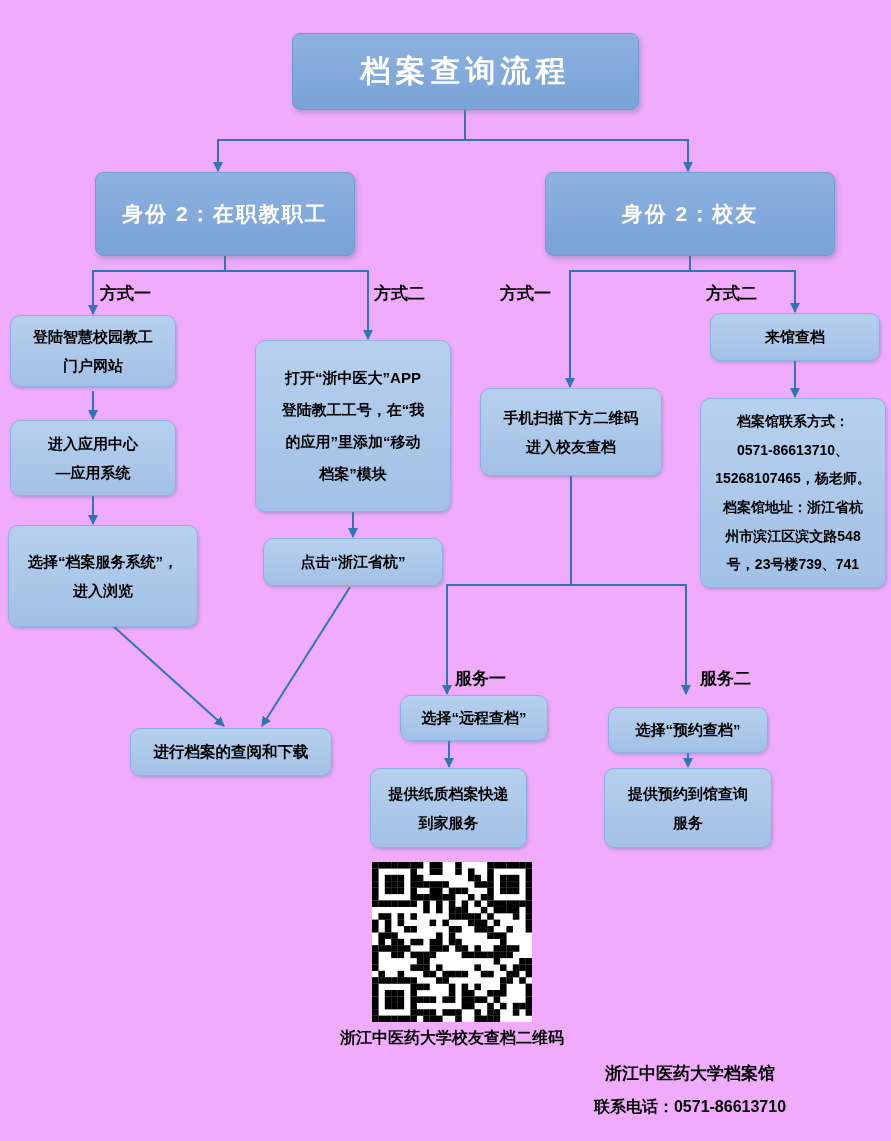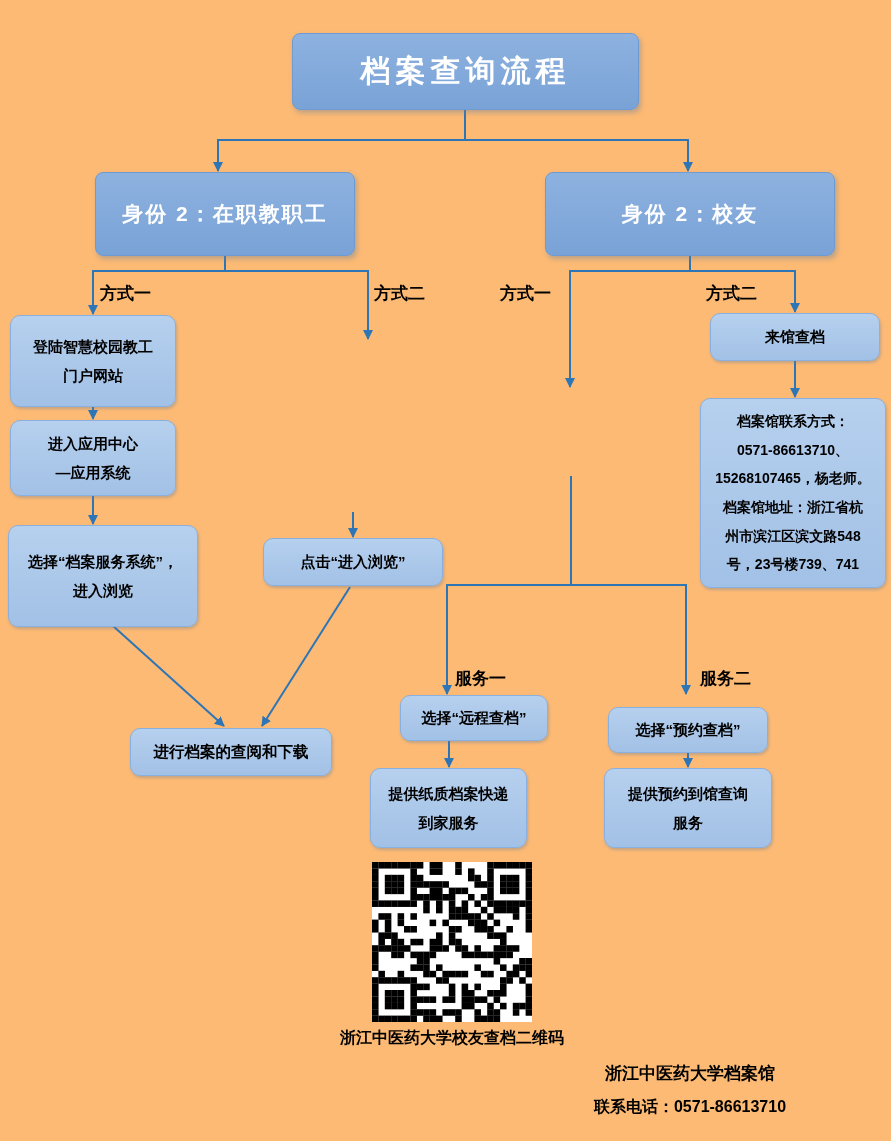--- a/index.html
+++ b/index.html
@@ -1,17 +1,17 @@
 <!DOCTYPE html>
 <html><head>
 <meta charset="utf-8">
 <style>
   html,body{margin:0;padding:0;background:#fff;}
   body{font-family:"Liberation Sans","DejaVu Sans",sans-serif;}
-  .canvas{position:relative;width:891px;height:1141px;background:#fdba74;overflow:hidden;}
+  .canvas{position:relative;width:891px;height:1141px;background:#f0abfc;overflow:hidden;}
   .lines{position:absolute;left:0;top:0;z-index:1;}
   .node{
     position:absolute;z-index:2;display:flex;align-items:center;justify-content:center;
     text-align:center;border-radius:10px;box-sizing:border-box;padding:4px 6px;
     white-space:pre-line;font-weight:bold;color:#000;
   }
   .head{
     background:linear-gradient(#8db2e0,#79a2d6);
     border:1px solid #6f9bd2;color:#fff;
     box-shadow:2px 3px 5px rgba(110,130,155,.45);
@@ -77,31 +77,37 @@
 
   <div class="node head" style="left:545px;top:172px;width:290px;height:84px;font-size:21px;letter-spacing:2px;">身份 2：校友</div>
 
   <div class="lbl" style="left:100px;top:282px;">方式一</div>
   <div class="lbl" style="left:374px;top:282px;">方式二</div>
   <div class="lbl" style="left:500px;top:282px;">方式一</div>
   <div class="lbl" style="left:706px;top:282px;">方式二</div>
   <div class="lbl" style="left:455px;top:667px;">服务一</div>
   <div class="lbl" style="left:700px;top:667px;">服务二</div>
 
-  <div class="node step" style="left:10px;top:315px;width:166px;height:92px;">登陆智慧校园教工
+  <div class="node step" style="left:10px;top:315px;width:166px;height:72px;">登陆智慧校园教工
 门户网站</div>
   <div class="node step" style="left:10px;top:420px;width:166px;height:76px;">进入应用中心
 —应用系统</div>
   <div class="node step" style="left:8px;top:525px;width:190px;height:102px;">选择“档案服务系统”，
 进入浏览</div>
 
-  <div class="node step" style="left:263px;top:538px;width:180px;height:48px;">点击“进入浏览”</div>
+  <div class="node step" style="left:255px;top:340px;width:196px;height:172px;line-height:2.15;">打开“浙中医大”APP
+登陆教工工号，在“我
+的应用”里添加“移动
+档案”模块</div>
+  <div class="node step" style="left:263px;top:538px;width:180px;height:48px;">点击“浙江省杭”</div>
 
   <div class="node step" style="left:130px;top:728px;width:202px;height:48px;font-size:15.5px;">进行档案的查阅和下载</div>
 
+  <div class="node step" style="left:480px;top:388px;width:182px;height:88px;">手机扫描下方二维码
+进入校友查档</div>
 
   <div class="node step" style="left:710px;top:313px;width:170px;height:48px;">来馆查档</div>
   <div class="node step" style="left:700px;top:398px;width:186px;height:190px;font-size:14px;line-height:2.05;">档案馆联系方式：
 0571-86613710、
 15268107465，杨老师。
 档案馆地址：浙江省杭
 州市滨江区滨文路548
 号，23号楼739、741</div>
 
   <div class="node step" style="left:375px;top:695px;width:148px;height:46px;margin-left:25px;">选择“远程查档”</div>

